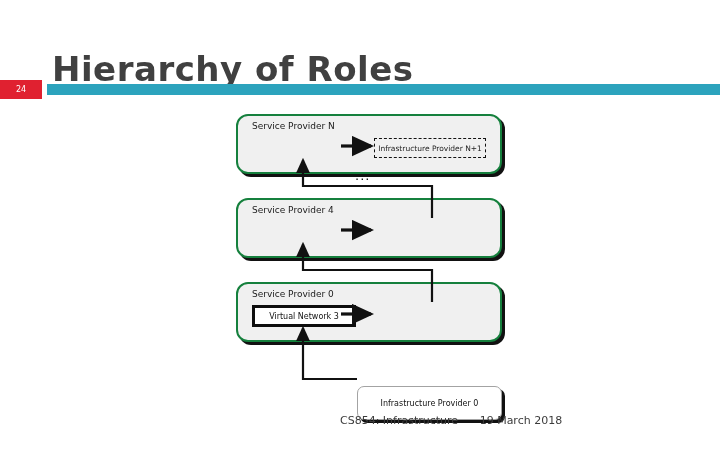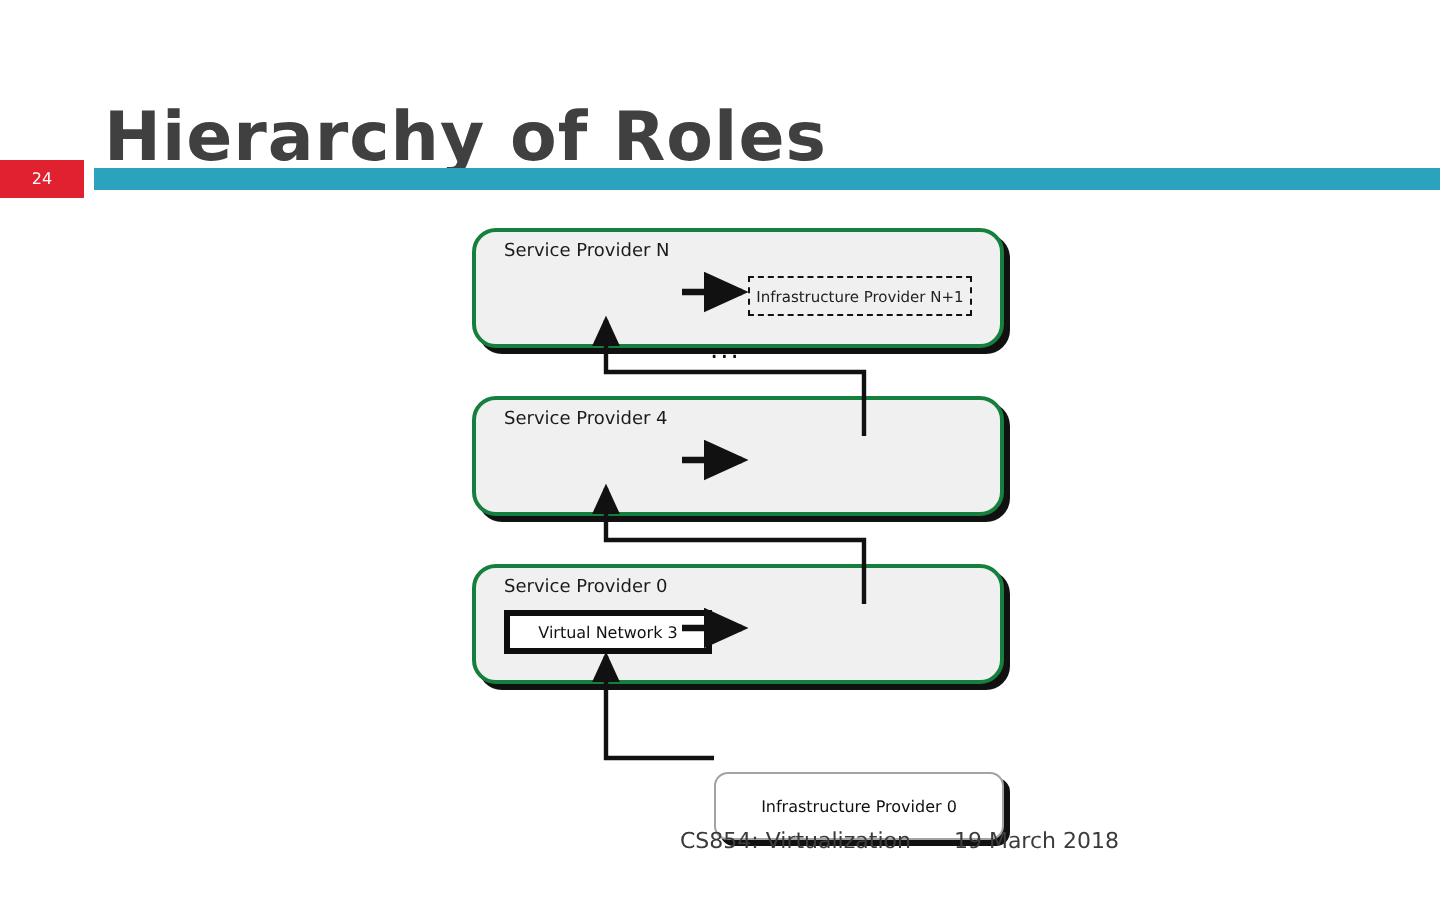--- a/index.html
+++ b/index.html
@@ -216,17 +216,17 @@
       <path d="M432,218 L432,186 L303,186 L303,160" fill="none" stroke="#111111" stroke-width="2.2" marker-end="url(#arrow)"></path>
 
       <path d="M432,302 L432,270 L303,270 L303,244" fill="none" stroke="#111111" stroke-width="2.2" marker-end="url(#arrow)"></path>
 
       <path d="M357,379 L303,379 L303,328" fill="none" stroke="#111111" stroke-width="2.2" marker-end="url(#arrow)"></path>
     </svg>
 
   </div>
 
   <div class="footer">
-    <span class="course">CS854: Virtualization</span>
+    <span class="course">CS854: Infrastructure</span>
     <span>19 March 2018</span>
   </div>
 
 </div>
 
 </body></html>

